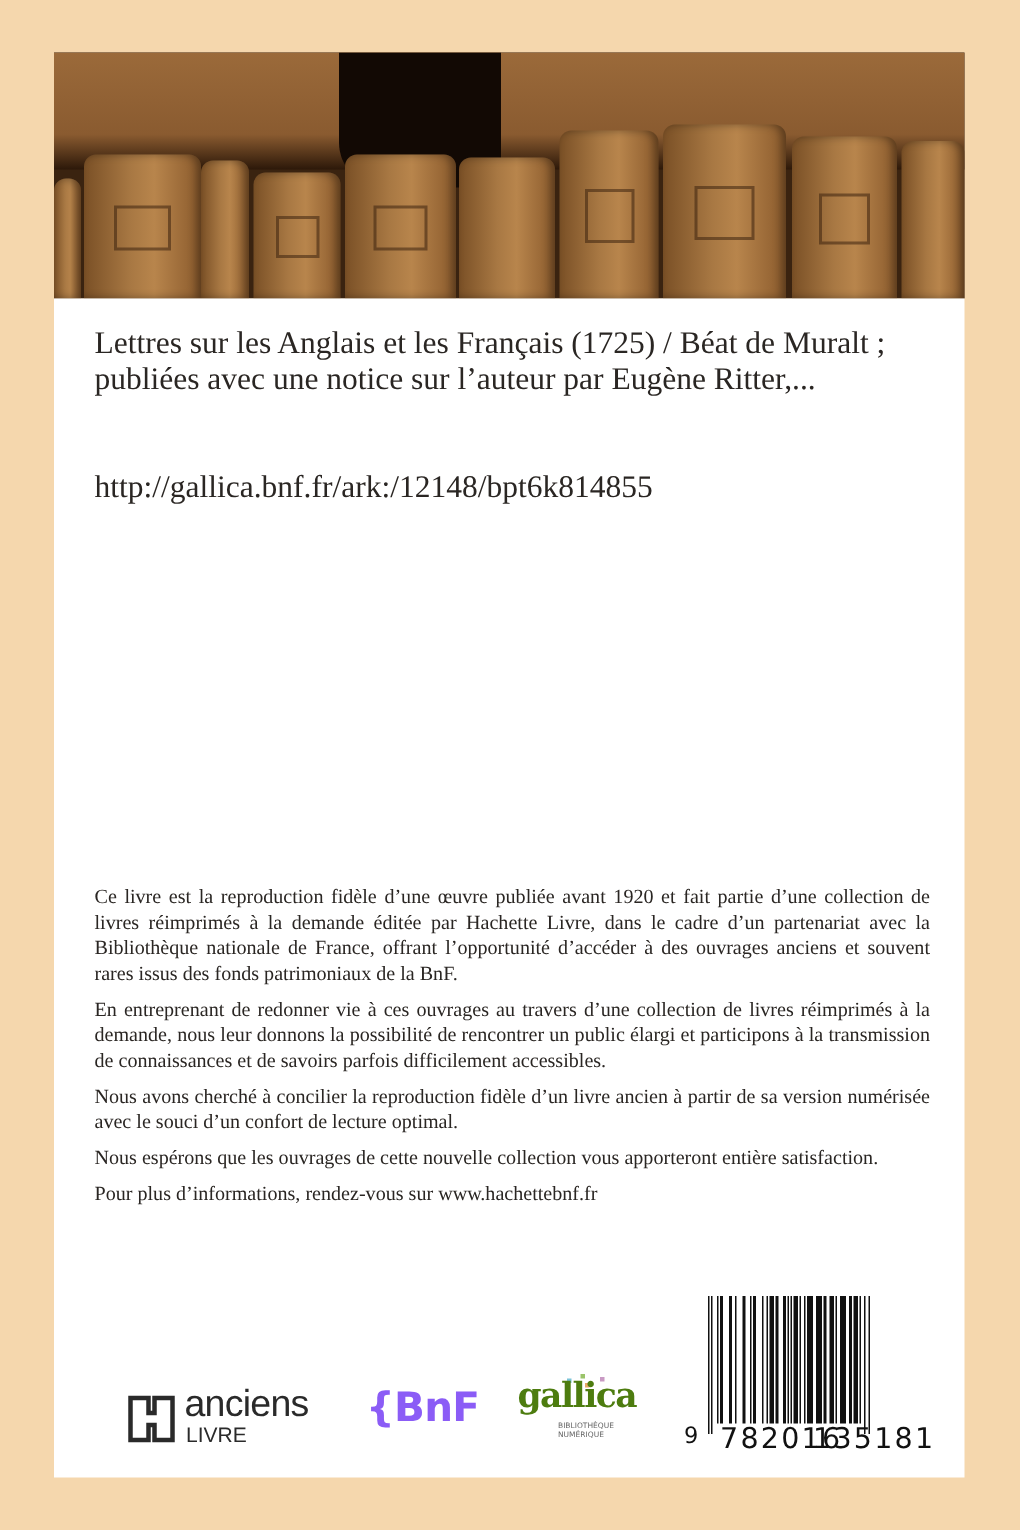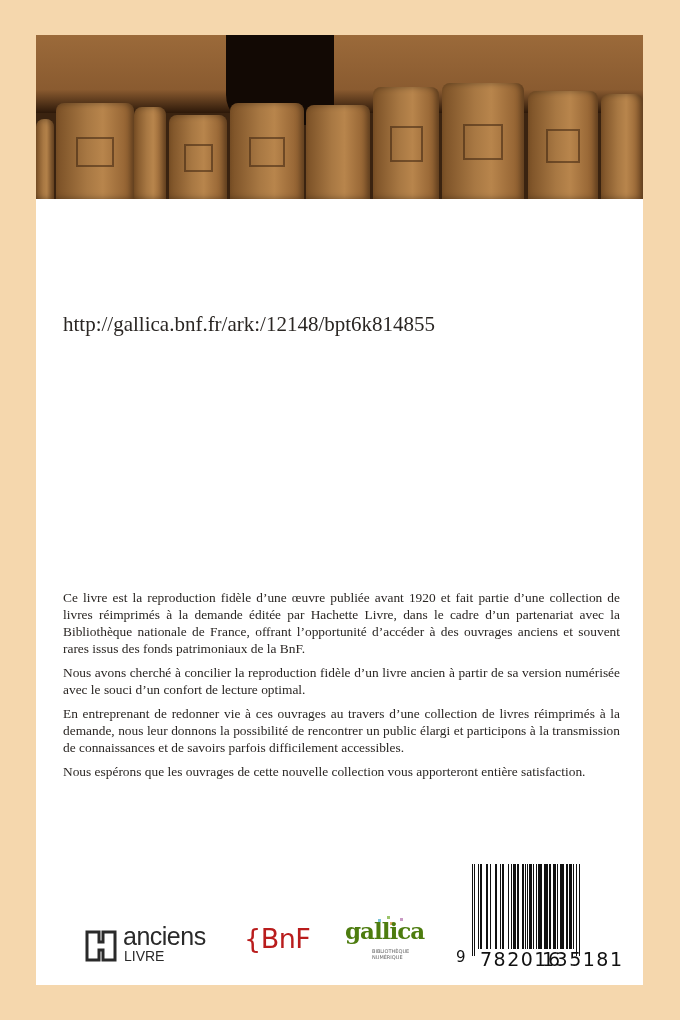--- a/index.html
+++ b/index.html
@@ -62,22 +62,22 @@
     .hachette .mark { position: absolute; left: 0; top: 2px; }
     .hachette .name {
       position: absolute; left: 38px; top: -6px; font-size: 25px; color: #2a2a2a;
       letter-spacing: -0.5px;
     }
     .hachette .sub {
       position: absolute; left: 39px; top: 20px; font-size: 14px; color: #2a2a2a; text-align: right;
     }
     .bnf {
       position: absolute; left: 208px; top: 24px;
-      font-family: "DejaVu Sans", sans-serif; font-weight: normal;
-      font-size: 27px; color: #b91c1c; letter-spacing: -0.5px;
+      font-family: "DejaVu Sans", sans-serif; font-weight: bold;
+      font-size: 27px; color: #8b5cf6; letter-spacing: -0.5px;
     }
     .gallica { position: absolute; left: 309px; top: 18px; width: 80px; height: 48px; }
     .gallica .g-word {
       position: absolute; left: 0; top: 0;
       font-family: "DejaVu Serif", serif; font-weight: bold;
       font-size: 23px; color: #4d7c0f; letter-spacing: -1px;
     }
     .gallica .g-sub {
       position: absolute; left: 27px; top: 31px;
       font-family: "DejaVu Sans", sans-serif; font-size: 5px; line-height: 6px;
@@ -127,27 +127,29 @@
   <div class="book" style="left:406px;width:82px;height:116px;">
       <div class="label"></div>
     </div>
   <div class="book" style="left:492px;width:70px;height:108px;">
       <div class="label"></div>
     </div>
   <div class="book" style="left:565px;width:42px;height:105px;"></div>
 </div>
 
 <div class="white-panel">
+  <h1 class="title">Lettres sur les Anglais et les Français (1725) / Béat de Muralt ; publiées avec une notice sur l’auteur par Eugène Ritter,...</h1>
   <div class="ark-url">http://gallica.bnf.fr/ark:/12148/bpt6k814855</div>
 
   <div class="body-text">
     <p>Ce livre est la reproduction fidèle d’une œuvre publiée avant 1920 et fait partie d’une collection de livres réimprimés à la demande éditée par Hachette Livre, dans le cadre d’un partenariat avec la Bibliothèque nationale de France, offrant l’opportunité d’accéder à des ouvrages anciens et souvent rares issus des fonds patrimoniaux de la BnF.</p>
+    <p>En entreprenant de redonner vie à ces ouvrages au travers d’une collection de livres réimprimés à la demande, nous leur donnons la possibilité de rencontrer un public élargi et participons à la transmission de connaissances et de savoirs parfois difficilement accessibles.</p>
     <p>Nous avons cherché à concilier la reproduction fidèle d’un livre ancien à partir de sa version numérisée avec le souci d’un confort de lecture optimal.</p>
-    <p>En entreprenant de redonner vie à ces ouvrages au travers d’une collection de livres réimprimés à la demande, nous leur donnons la possibilité de rencontrer un public élargi et participons à la transmission de connaissances et de savoirs parfois difficilement accessibles.</p>
     <p>Nous espérons que les ouvrages de cette nouvelle collection vous apporteront entière satisfaction.</p>
+    <p>Pour plus d’informations, rendez-vous sur www.hachettebnf.fr</p>
   </div>
 
   <div class="logos">
     <div class="hachette">
       <svg class="mark" width="32" height="32" viewBox="0 0 32 32">
         <path d="M2 2 H14 V12 H18 V2 H30 V30 H18 V20 H14 V30 H2 Z" fill="none" stroke="#2a2a2a" stroke-width="3"></path>
       </svg>
       <span class="name">anciens</span>
       <span class="sub">LIVRE</span>
     </div>

